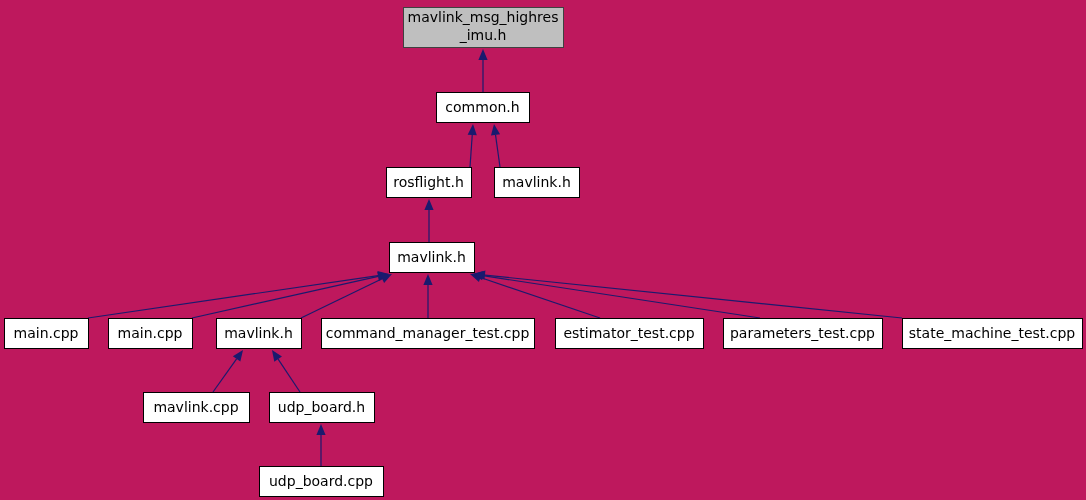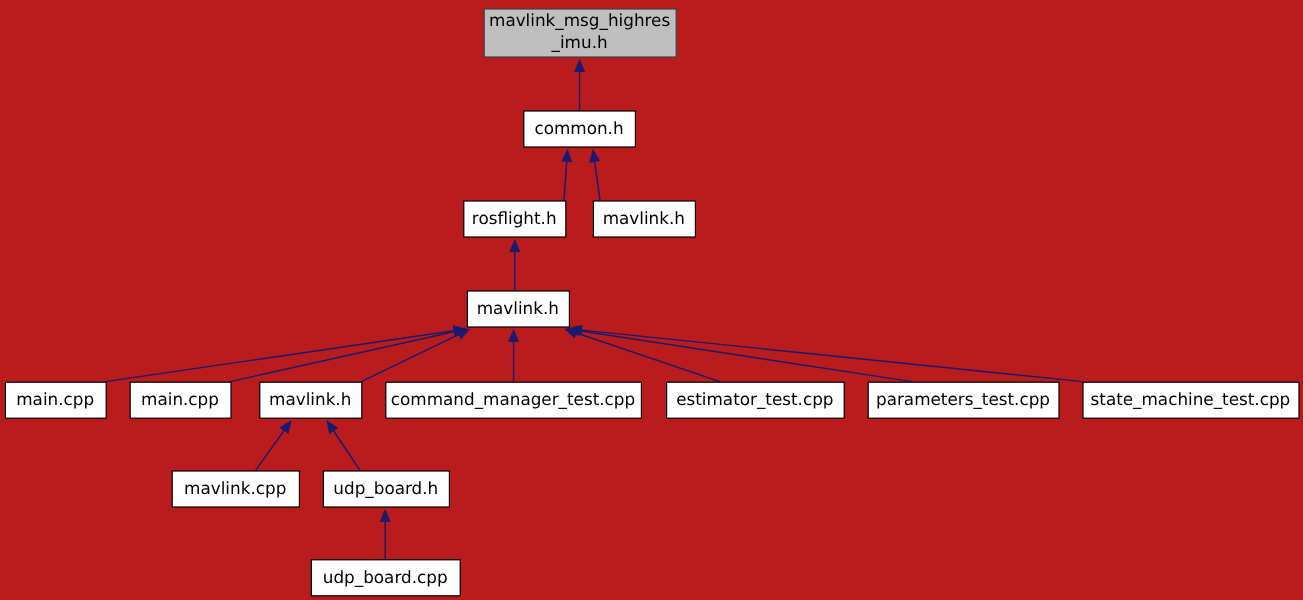--- a/index.html
+++ b/index.html
@@ -4,21 +4,21 @@
 <style>
   html, body {
     margin: 0;
     padding: 0;
     background: #ffffff;
   }
   #diagram-root {
     position: relative;
     width: 1086px;
     height: 500px;
-    background: #b91c1c;
+    background: #be185d;
     font-family: "DejaVu Sans", "Liberation Sans", sans-serif;
     overflow: hidden;
   }
   svg#graph {
     display: block;
     width: 1086px;
     height: 500px;
   }
   .node-box {
     fill: #ffffff;

